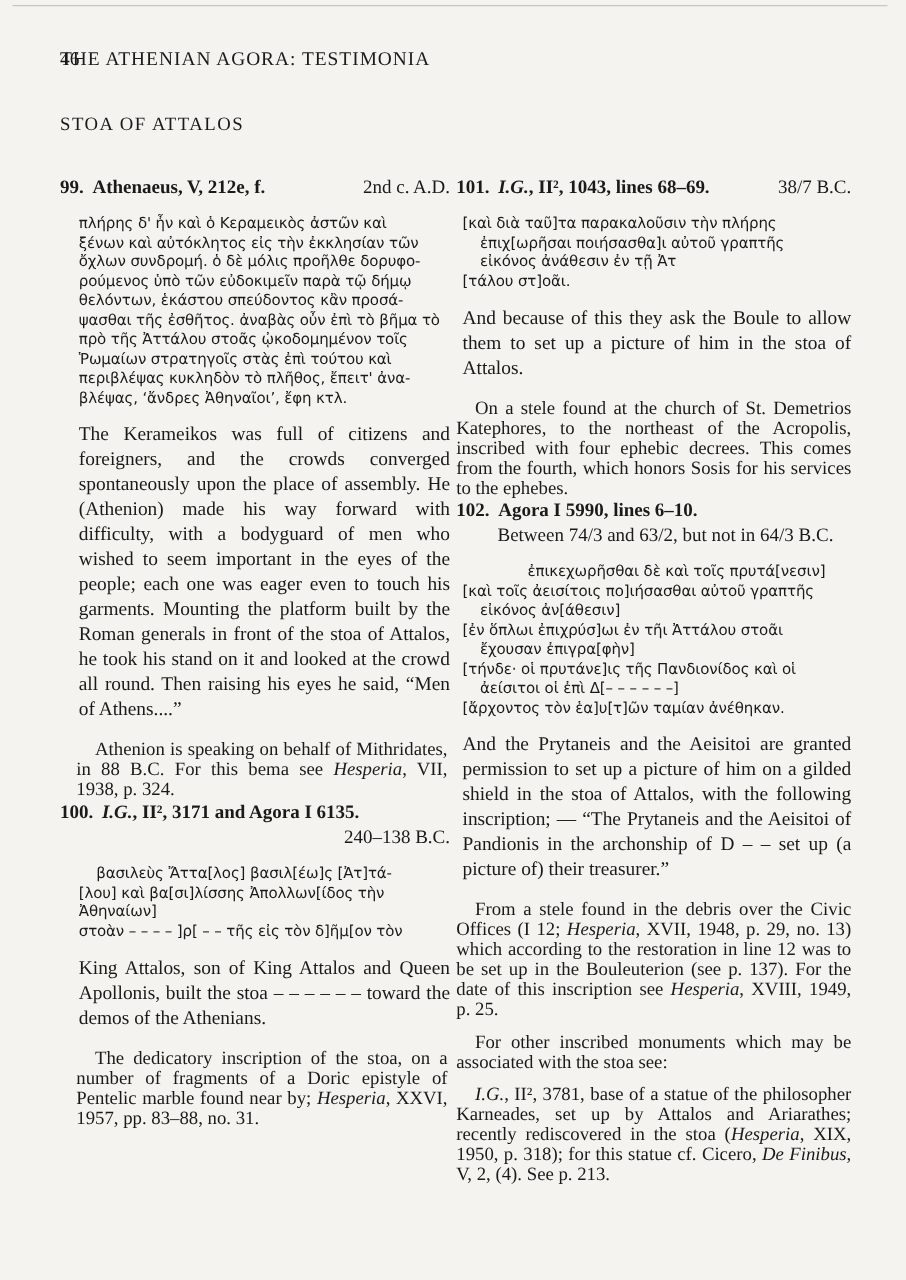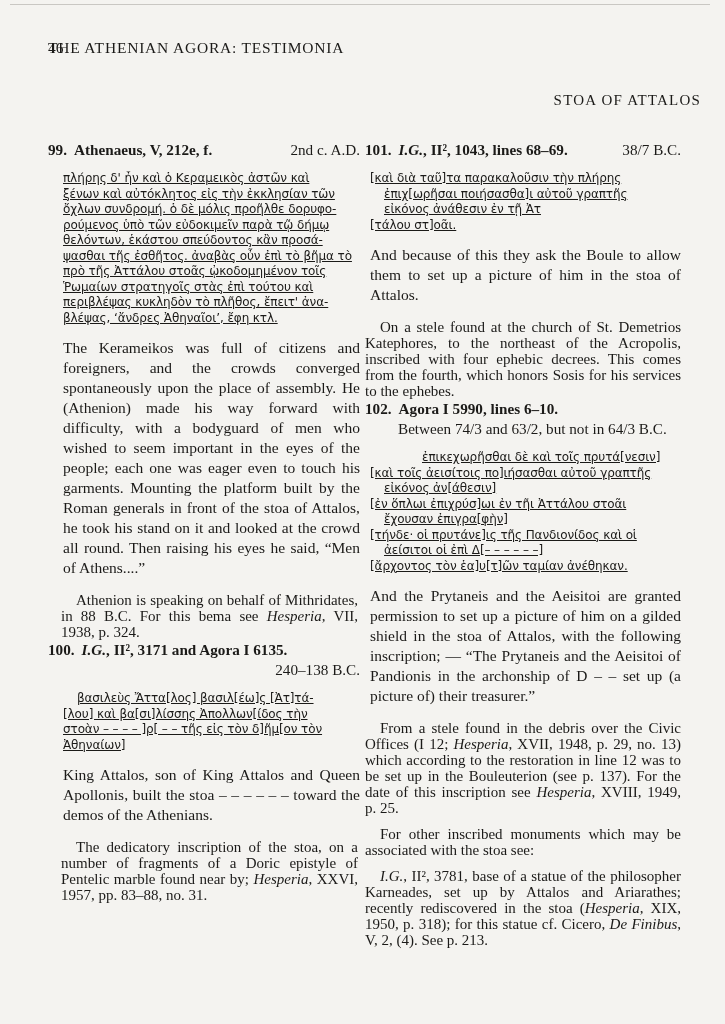--- a/index.html
+++ b/index.html
@@ -7,36 +7,36 @@
     width:725px;height:1024px;overflow:hidden;
     background:#f4f3f0;color:#1b1a18;
     font-family:"Liberation Serif", serif;
     position:relative;
   }
   .scan-line{position:absolute;top:4px;left:10px;width:700px;height:1px;background:#c9c7c3;}
   .page{padding:38px 24px 0 48px;}
   .pagehead{position:relative;font-size:15.5px;line-height:19px;}
   .pageno{position:absolute;left:0;top:0;}
   .runtitle{text-align:left;letter-spacing:0.8px;}
-  .sectitle{text-align:right;letter-spacing:1.2px;font-size:15px;margin-top:34px;line-height:19px;}
+  .sectitle{text-align:left;letter-spacing:1.2px;font-size:15px;margin-top:34px;line-height:19px;}
   .cols{display:flex;gap:5px;margin-top:30px;align-items:flex-start;}
   .col-left{width:312px;flex:none;}
   .col-right{width:316px;flex:none;}
   .entry + .entry{}
   .entry-head{display:flex;font-size:15.2px;line-height:19px;}
   .entry-no{font-weight:bold;margin-right:7px;white-space:nowrap;}
   .entry-cite{flex:1;font-weight:bold;}
   .entry-date{margin-left:8px;white-space:nowrap;}
   .head2{font-size:15.2px;line-height:19px;margin-top:1px;}
   .head2-right{text-align:right;}
   .head2-sub{margin-left:33px;}
   .greek{
     margin:12px 0 0 15px;
     font-family:"DejaVu Sans", sans-serif;
-    font-size:12px;line-height:15.5px;letter-spacing:-0.1px;text-decoration:underline;
+    font-size:12px;line-height:15.5px;letter-spacing:-0.1px;
   }
   .col-right .greek{margin-left:5px;}
   .gl{white-space:nowrap;}
   .gl.ind1{padding-left:14px;}
   .gl.ind2{padding-left:52px;}
   .trans{
     margin:12px 0 0 15px;
     font-size:15.5px;line-height:20px;text-align:justify;
   }
   .col-right .trans{margin-left:5px;}
@@ -84,22 +84,22 @@
         </article>
         <article class="entry">
           <div class="entry-head">
             <span class="entry-no">100.</span>
             <span class="entry-cite"><em>I.G.</em><span>, II², 3171 and Agora I 6135.</span></span>
           </div>
           <div class="head2 head2-right">240–138 B.C.</div>
           <div class="greek">
             <div class="gl ind1">βασιλεὺς Ἄττα[λος] βασιλ[έω]ς [Ἀτ]τά-</div>
             <div class="gl ind0">[λου] καὶ βα[σι]λίσσης Ἀπολλων[ίδος τὴν</div>
+            <div class="gl ind0">Ἀθηναίων]</div>
             <div class="gl ind0">στοὰν – – – – ]ρ[ – – τῆς εἰς τὸν δ]ῆμ[ον τὸν</div>
-            <div class="gl ind0">Ἀθηναίων]</div>
           </div>
           <p class="trans">King Attalos, son of King Attalos and Queen Apollonis, built the stoa – – – – – – toward the demos of the Athenians.</p>
           <p class="note"><span>The dedicatory inscription of the stoa, on a number of fragments of a Doric epistyle of Pentelic marble found near by; </span><em>Hesperia</em><span>, XXVI, 1957, pp. 83–88, no. 31.</span></p>
         </article>
       </section>
     <section class="col-right">
         <article class="entry">
           <div class="entry-head">
             <span class="entry-no">101.</span>
             <span class="entry-cite"><em>I.G.</em><span>, II², 1043, lines 68–69.</span></span>

